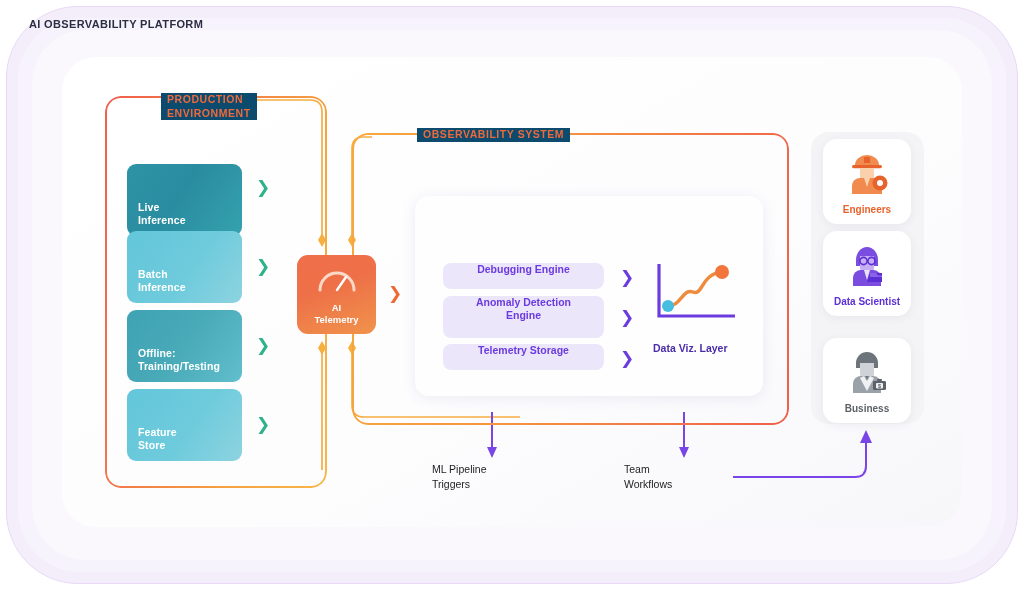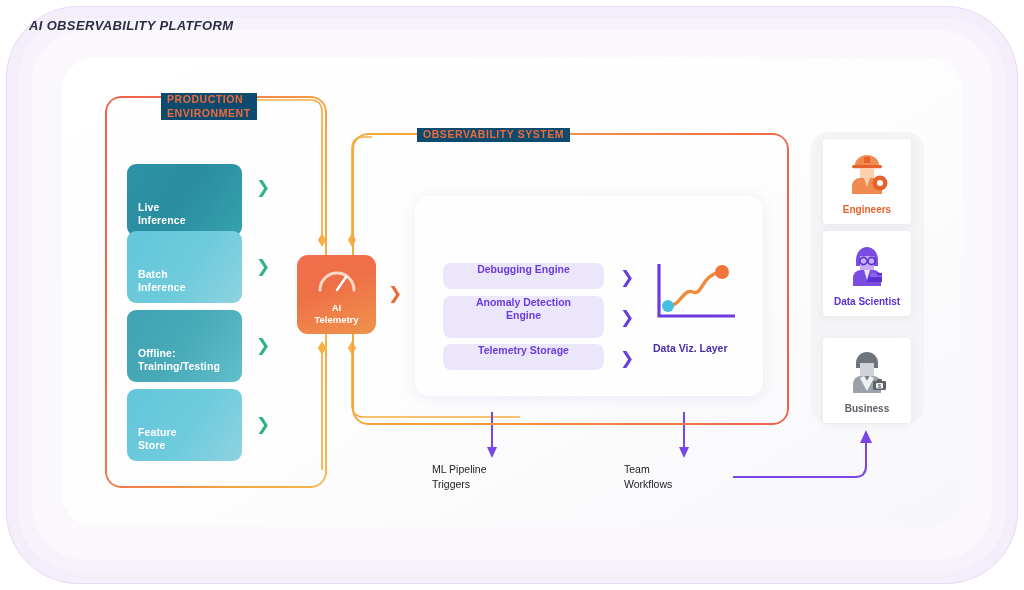--- a/index.html
+++ b/index.html
@@ -146,24 +146,23 @@
   
   #platform {
     position: absolute;
     left: 415px; top: 196px; width: 348px; height: 200px;
     border-radius: 14px;
     background: #fefeff;
     box-shadow: 0 2px 14px rgba(90,70,140,0.10);
   }
   #platform-title {
     position: absolute; left: 29px; top: 18px;
-    font-size: 13px; font-weight: bold;
+    font-size: 11px; font-weight: bold;
     letter-spacing: 0.35px;
     color: #2b2d42;
-    font-style: italic;
   }
   .pill {
     position: absolute;
     left: 443px;
     width: 161px;
     border-radius: 8px;
     background: #ece6fb;
     color: #6b3bdf;
     font-size: 10.5px;
     font-weight: bold;
@@ -192,21 +191,21 @@
     position: absolute; left: 811px; top: 132px;
     width: 113px; height: 292px;
     border-radius: 18px;
     background: #f4f4f6;
   }
   .persona {
     position: absolute;
     left: 823px;
     width: 88px;
     height: 85px;
-    border-radius: 4px;
+    border-radius: 14px;
     background: #ffffff;
     box-shadow: 0 2px 9px rgba(70,60,110,0.07);
     display: flex;
     flex-direction: column;
     align-items: center;
     justify-content: flex-end;
     padding-bottom: 9px;
   }
   #persona-0 { top: 139px; }
   #persona-1 { top: 231px; }

